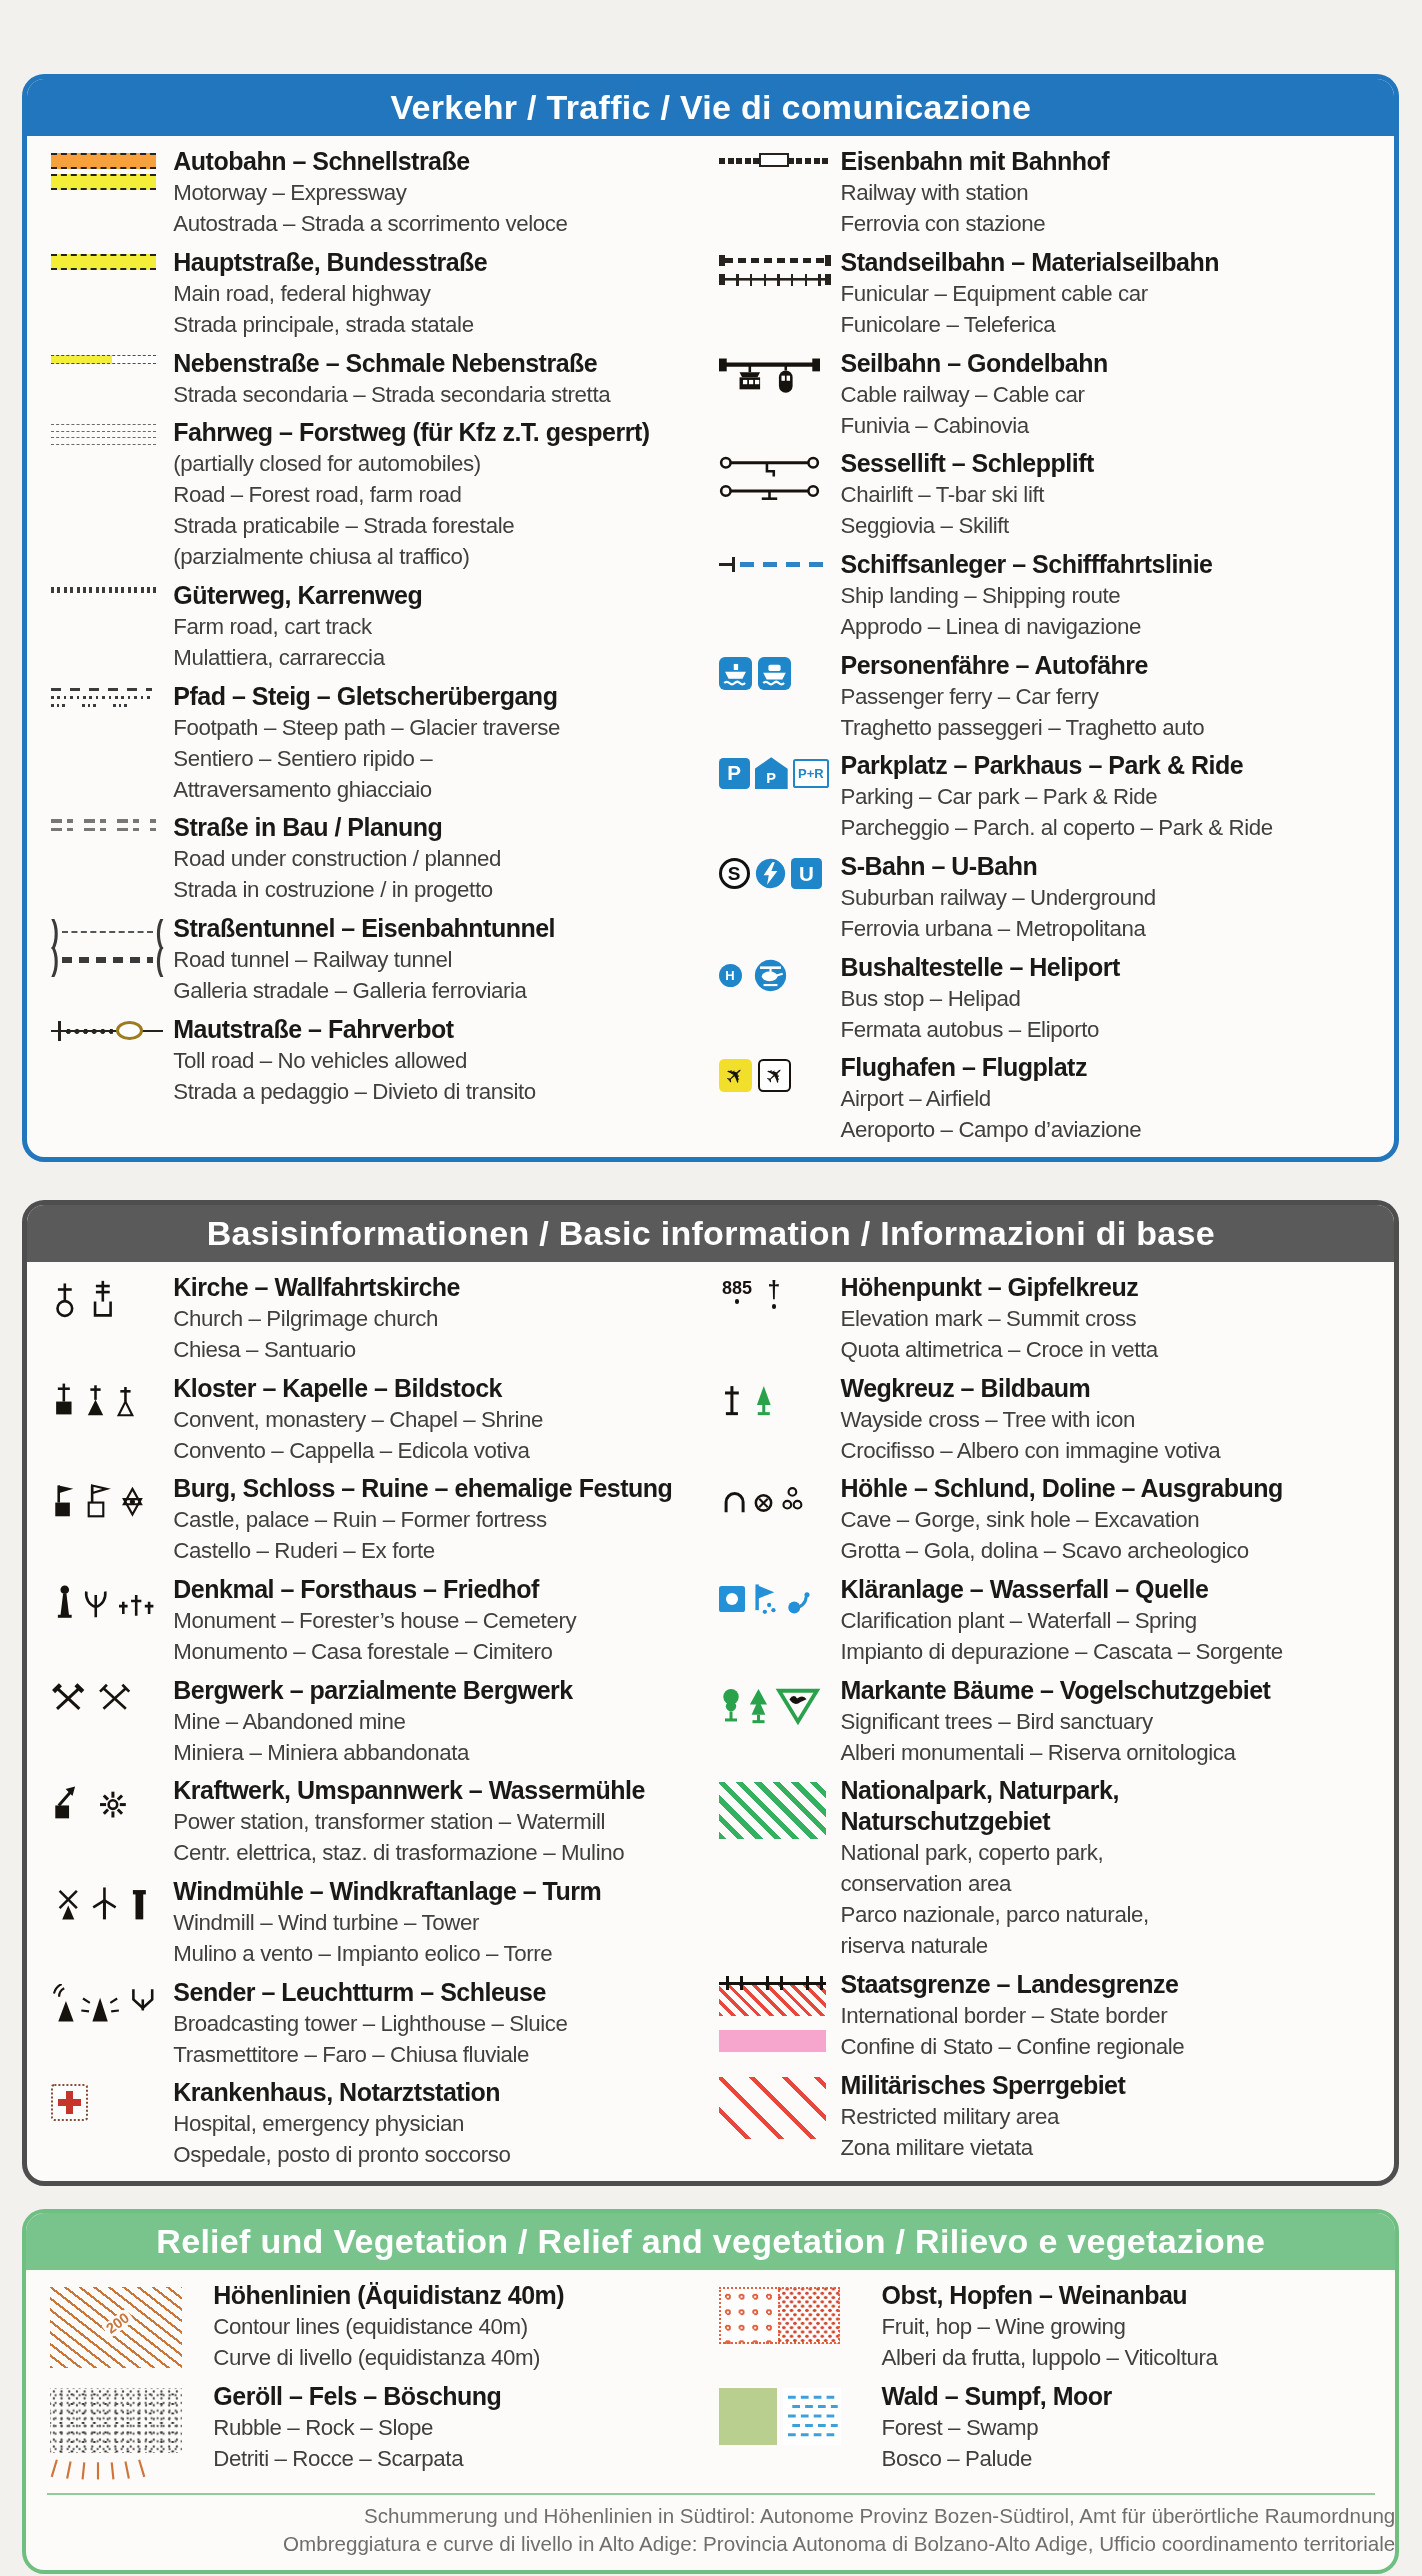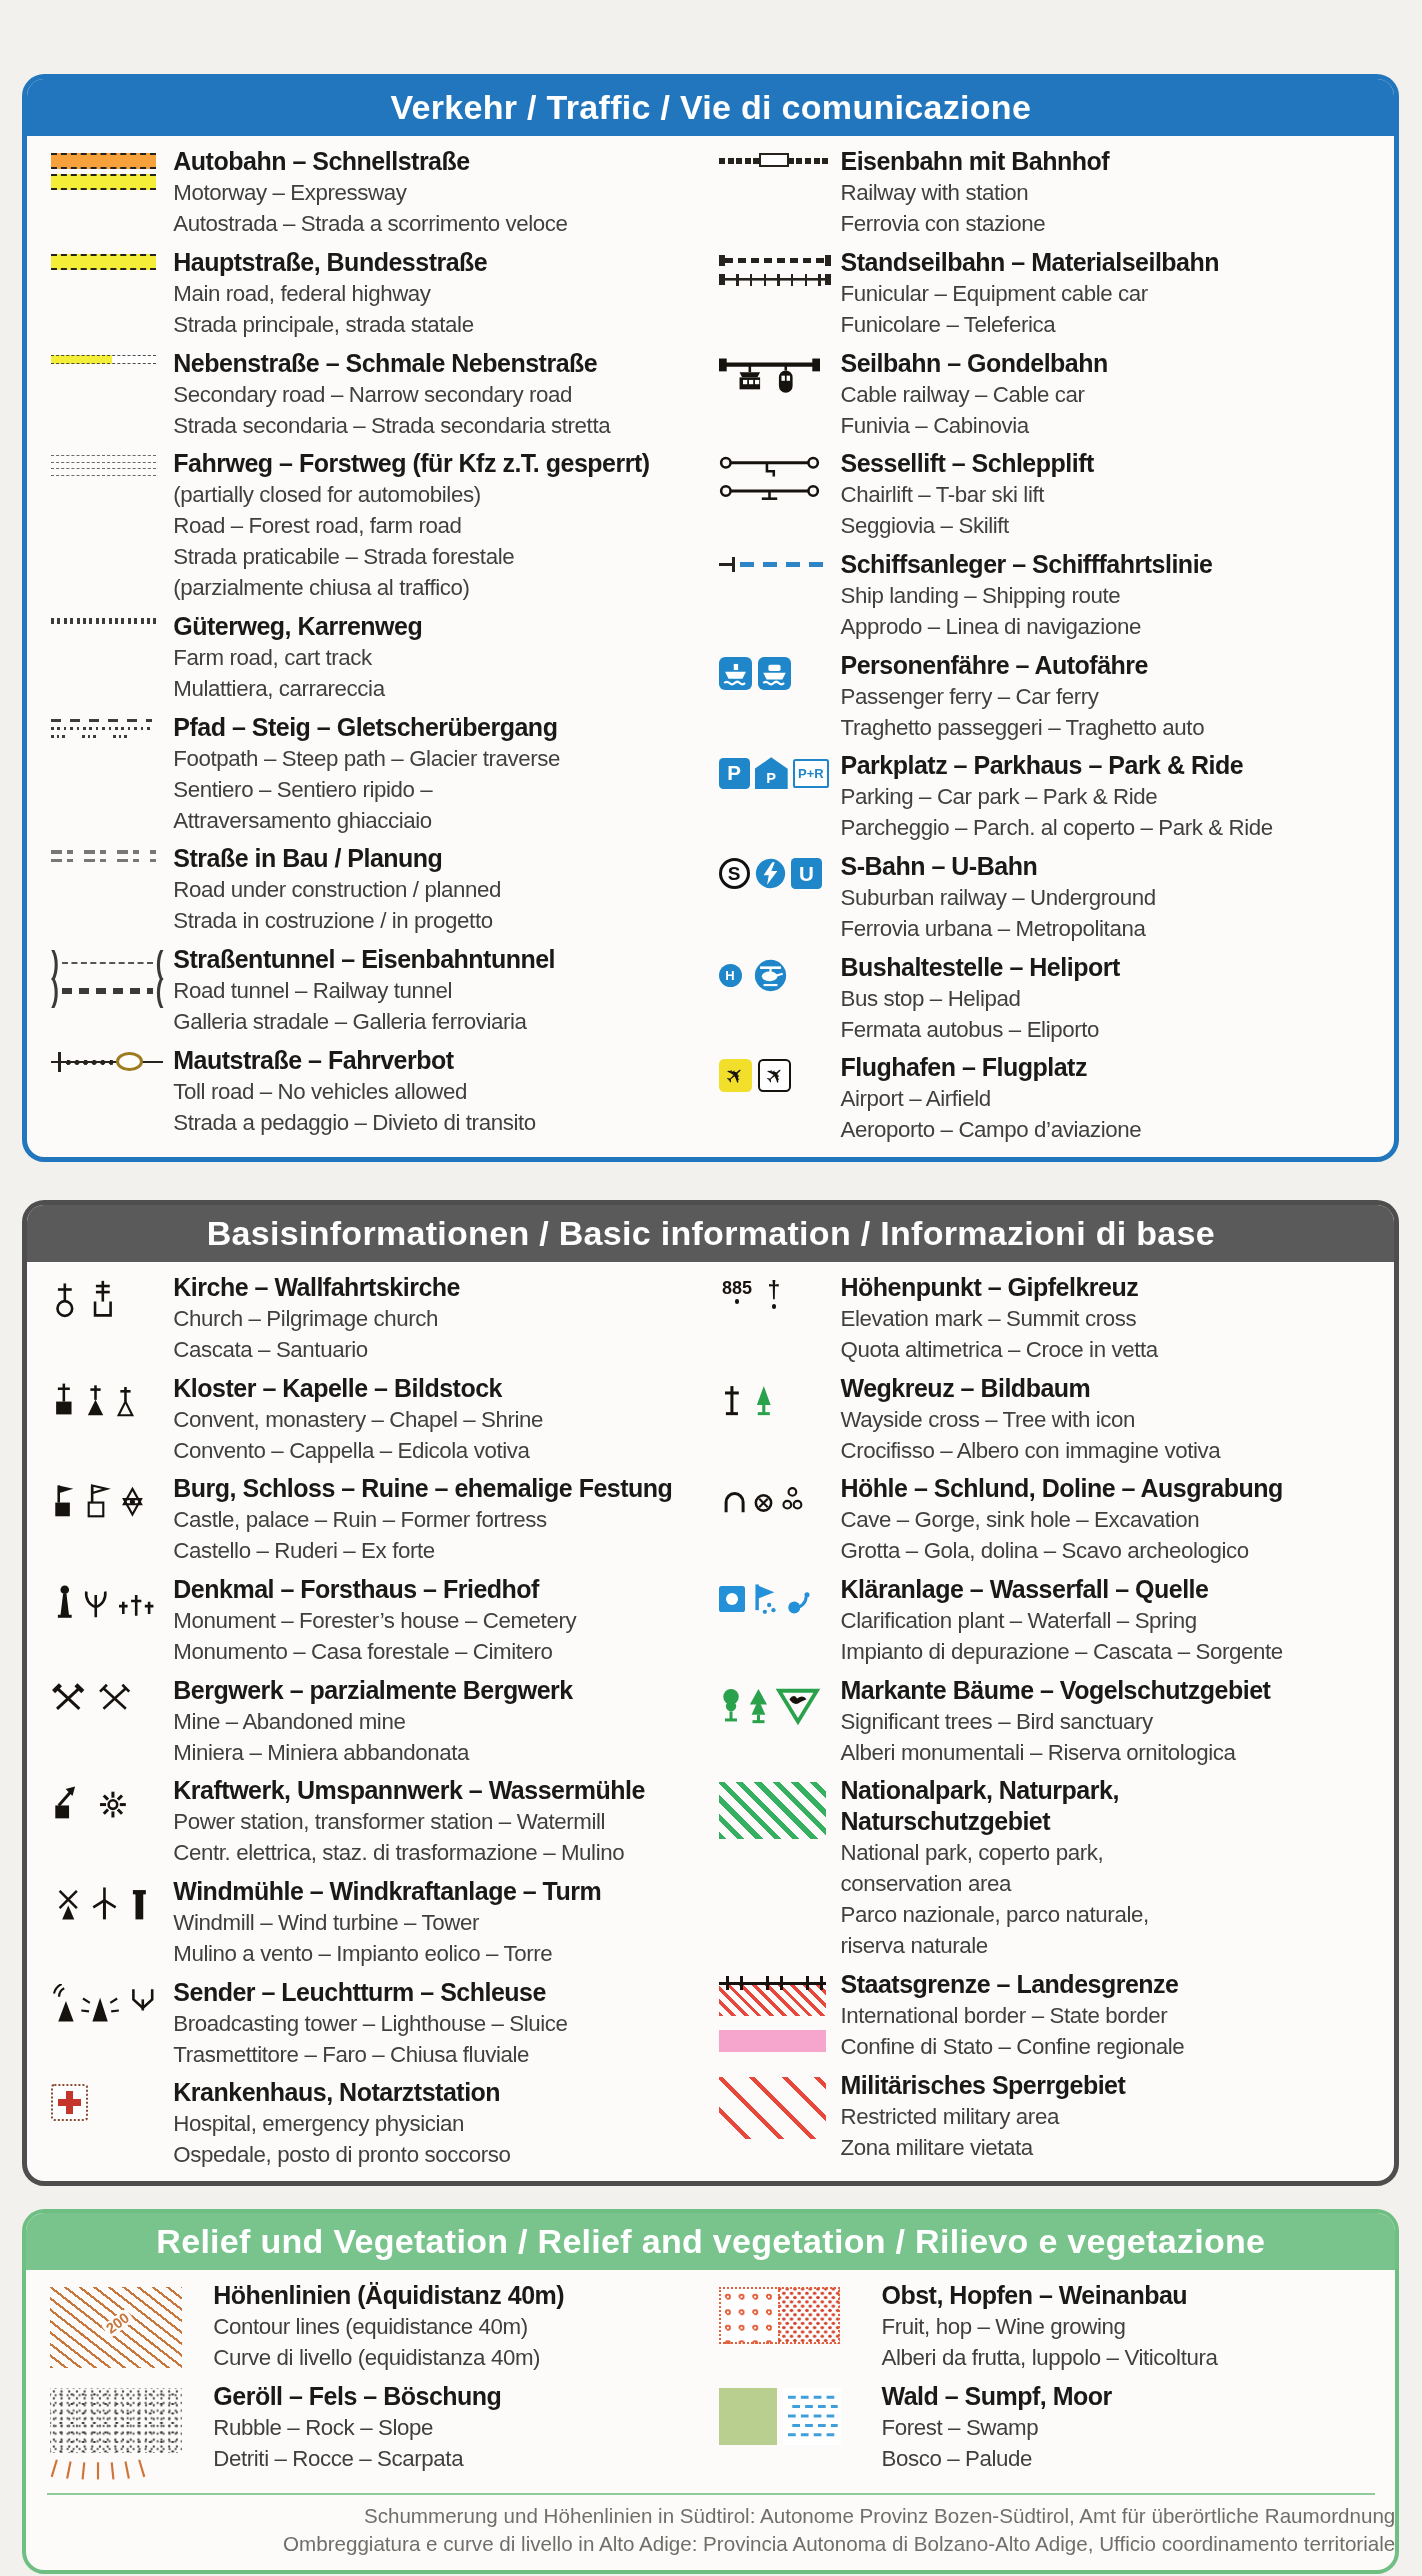--- a/index.html
+++ b/index.html
@@ -124,21 +124,20 @@
               <div class="l">Main road, federal highway</div>
               <div class="l">Strada principale, strada statale</div>
             </div>
           </div>
           <div class="item">
             <div class="sym">
               <div class="bar half"></div>
             </div>
             <div class="txt">
               <div class="t">Nebenstraße – Schmale Nebenstraße</div>
-              <div class="l">Secondary road – Narrow secondary road</div>
               <div class="l">Strada secondaria – Strada secondaria stretta</div>
             </div>
           </div>
           <div class="item">
             <div class="sym">
               <div class="dbl"></div>
               <div class="dbl"></div>
             </div>
             <div class="txt">
               <div class="t">Fahrweg – Forstweg (für Kfz z.T. gesperrt)</div>
@@ -421,21 +420,21 @@
                   <line x1="60" y1="2" x2="60" y2="26"></line>
                   <line x1="52" y1="8" x2="68" y2="8"></line>
                   <line x1="52" y1="15" x2="68" y2="15"></line>
                   <path d="M51,26 v16 h18 v-16"></path>
                 </g>
               </svg>
             </div>
             <div class="txt">
               <div class="t">Kirche – Wallfahrtskirche</div>
               <div class="l">Church – Pilgrimage church</div>
-              <div class="l">Cascata – Santuario</div>
+              <div class="l">Chiesa – Santuario</div>
             </div>
           </div>
           <div class="item">
             <div class="sym">
               <svg width="89" height="40" viewBox="0 0 104 46">
                 <g stroke="#16120e" stroke-width="3" fill="none">
                   <line x1="15" y1="5" x2="15" y2="26"></line>
                   <line x1="8" y1="11" x2="22" y2="11"></line>
                   <line x1="52" y1="7" x2="52" y2="24"></line>
                   <line x1="46" y1="12" x2="58" y2="12"></line>

